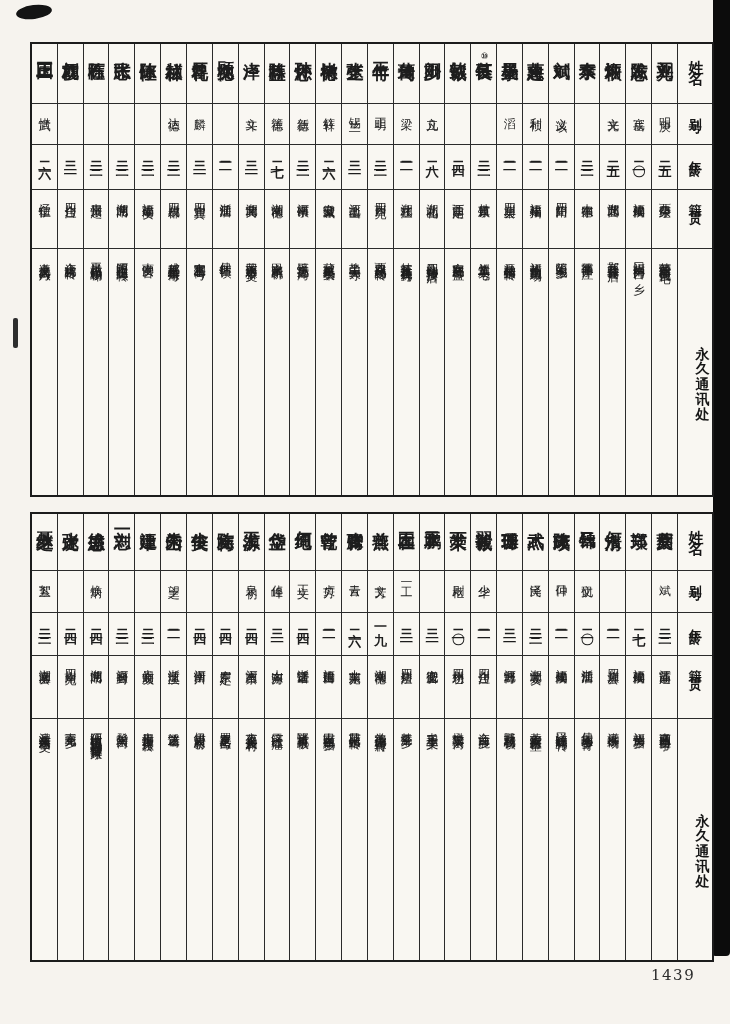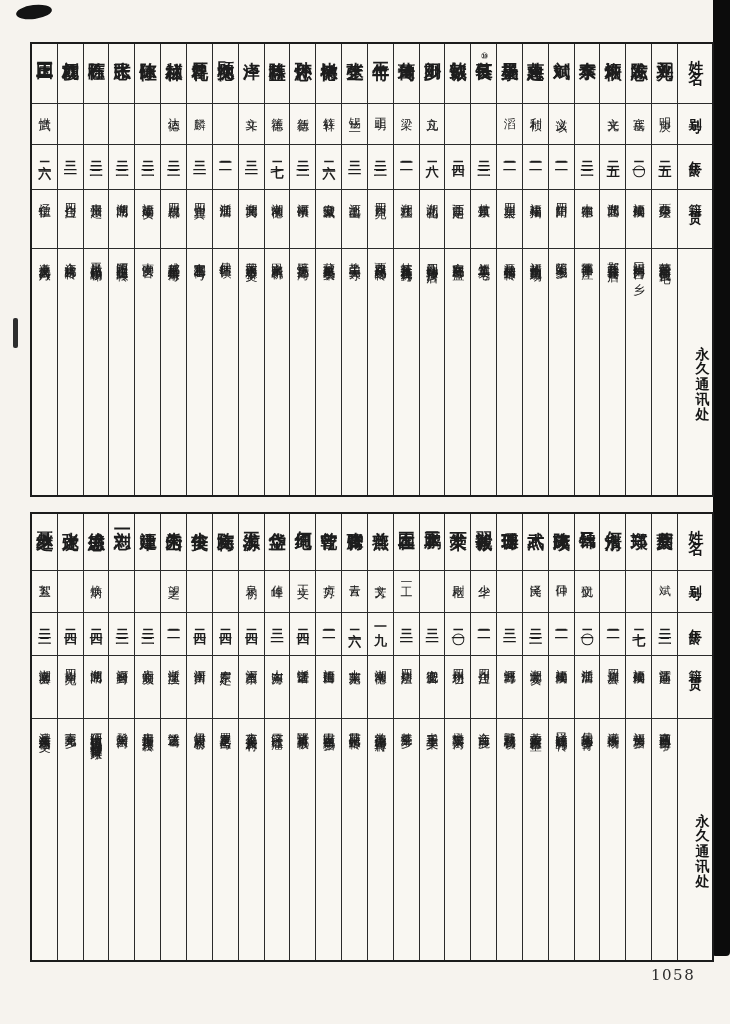--- a/index.html
+++ b/index.html
@@ -964,13 +964,13 @@
       </div>
     <div class="cell r-native">
         <span class="vtext">湖南澧县</span>
       </div>
     <div class="cell r-addr">
         <span class="vtext">澧县东溪河信箱交</span>
       </div>
   </div>
   </div>
 
-<div class="page-number">1058</div>
+<div class="page-number">1439</div>
 
 </body></html>

